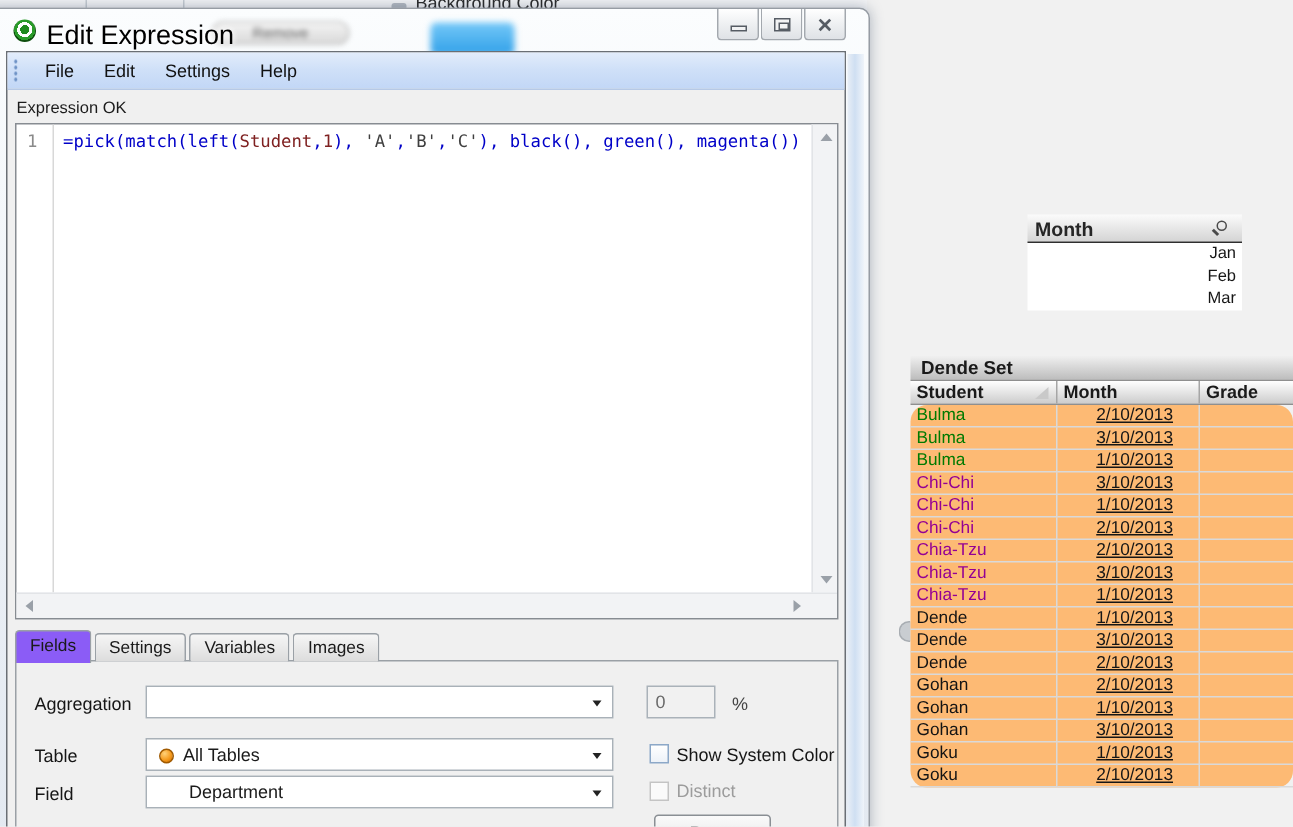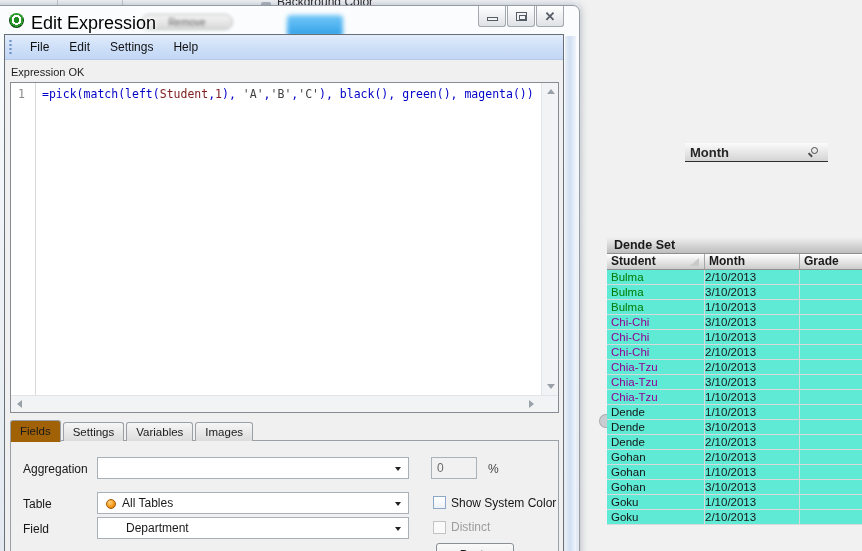--- a/index.html
+++ b/index.html
@@ -65,21 +65,21 @@
   .arr-up    { left:5px; top:6px;    border-left:4px solid transparent; border-right:4px solid transparent; border-bottom:5px solid #9aa0a8; }
   .arr-down  { left:5px; bottom:6px; border-left:4px solid transparent; border-right:4px solid transparent; border-top:5px solid #9aa0a8; }
   .arr-left  { left:6px; top:4px;    border-top:4px solid transparent; border-bottom:4px solid transparent; border-right:5px solid #9aa0a8; }
   .arr-right { right:24px; top:4px;  border-top:4px solid transparent; border-bottom:4px solid transparent; border-left:5px solid #9aa0a8; }
 
   
   .tab-strip { position:absolute; left:5px; top:384px; display:flex; align-items:flex-end; height:22px; z-index:3; }
   .tab { height:19px; padding:0 9px; margin-right:2px; font-size:11.5px; line-height:18px;
     background:linear-gradient(#f6f6f6,#dcdcdc); border:1px solid #9aa0a6; border-bottom:none;
     border-radius:3px 3px 0 0; color:#1a1a1a; }
-  .tab.active { height:22px; line-height:21px; background:#a16207; position:relative; top:1px; }
+  .tab.active { height:22px; line-height:21px; background:#8b5cf6; position:relative; top:1px; }
 
   .panel { position:absolute; left:5px; top:405px; width:549px; height:130px;
     border:1px solid #9aa0a6; background:#f0f0f0; z-index:2; }
   .lbl { position:absolute; font-size:12px; color:#161616; }
   .combo { position:absolute; left:86px; width:312px; height:22px; background:#fff; border:1px solid #a9b1b8; }
   .combo .arrow { position:absolute; right:7px; top:9px; width:0; height:0;
     border-left:3.5px solid transparent; border-right:3.5px solid transparent; border-top:4px solid #222; }
   .combo .ctext { position:absolute; left:6px; top:3px; font-size:12px; white-space:nowrap; }
   .orange-dot { position:absolute; left:8px; top:6px; width:10px; height:10px; border-radius:50%;
     background:radial-gradient(circle at 35% 30%, #ffd27a, #f69b1d 55%, #c96a00); border:1px solid #a05a00; }
@@ -108,25 +108,25 @@
 
   
   .dtable { position:absolute; left:607px; top:237px; width:255px; }
   .dt-cap { height:17px; background:linear-gradient(#f1f1f1,#bdbdbd); border-bottom:1px solid #8f8f8f; position:relative; }
   .dt-title { position:absolute; left:7px; top:1px; font-weight:bold; font-size:12.5px; color:#1a1a1a; }
   .dt-head { height:16px; background:linear-gradient(#ffffff,#cccccc); border-bottom:1px solid #8f8f8f; display:flex; }
   .hcell { font-weight:bold; font-size:12px; line-height:15px; padding-left:4px; border-right:1px solid #a6a6a6; position:relative; }
   .hc-student { width:98px; } .hc-month { width:95px; } .hc-grade { flex:1; border-right:none; }
   .sort-tri { position:absolute; right:5px; bottom:3px; width:0; height:0;
     border-left:9px solid transparent; border-bottom:8px solid #c9c9c9; }
-  .dt-body { background:#5eead4; }
+  .dt-body { background:#fdba74;border-radius:11px; }
   .trow { height:15px; display:flex; }
   .tcell { font-size:11.5px; line-height:14px; border-right:1px solid #d9d9d9; border-bottom:1px solid #d9d9d9; overflow:hidden; white-space:nowrap; }
   .tc-student { width:98px; padding-left:4px; }
-  .tc-month { width:95px; text-align:left; padding-right:17px; color:#161616; }
+  .tc-month { width:95px; text-align:right; padding-right:17px; color:#161616;text-decoration:underline; }
   .tc-grade { flex:1; border-right:none; }
 
   .notch { position:absolute; left:599px; top:414px; width:8px; height:14px;
     background:#c9cdd1; border:1px solid #a8adb2; border-right:none; border-radius:7px 0 0 7px; }
 </style>
 </head>
 <body>
 
 <div class="bg-strip">
   <div class="sep" style="left:57px"></div>
@@ -219,20 +219,25 @@
       <div class="paste-btn">Paste</div>
     </div>
   </div>
 </div>
 
 <div class="listbox">
   <div class="lb-cap">
     <span class="lb-title">Month</span>
     <span class="mag"></span>
   </div>
+  <div class="lb-items">
+      <div class="lb-row">Jan</div>
+      <div class="lb-row">Feb</div>
+      <div class="lb-row">Mar</div>
+    </div>
 </div>
 
 <div class="notch"></div>
 <div class="dtable">
   <div class="dt-cap">
     <span class="dt-title">Dende Set</span>
   </div>
   <div class="dt-head">
     <div class="hcell hc-student">Student<span class="sort-tri"></span></div>
     <div class="hcell hc-month">Month</div>

